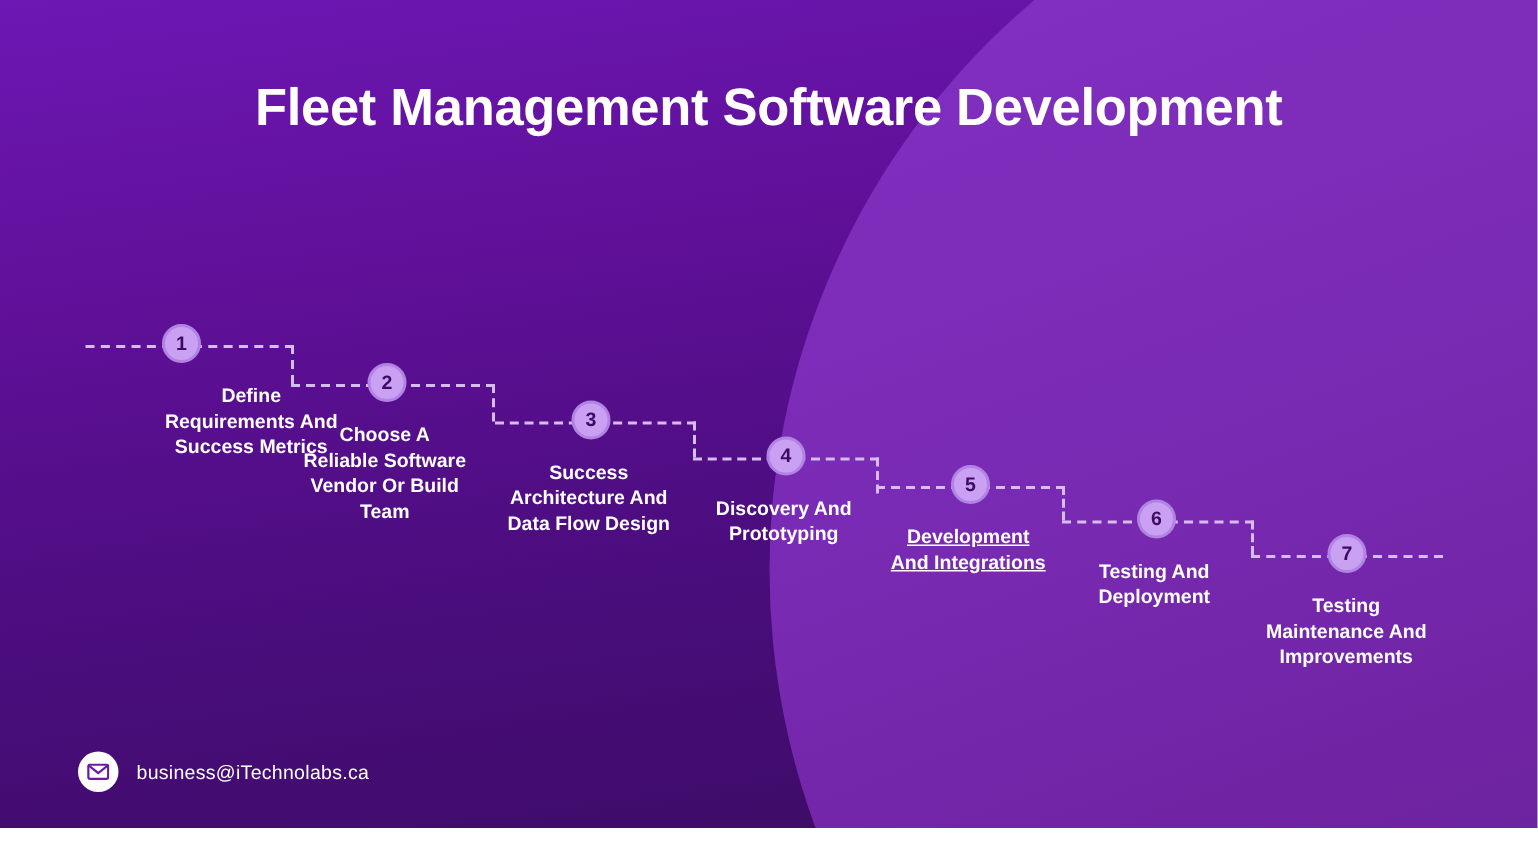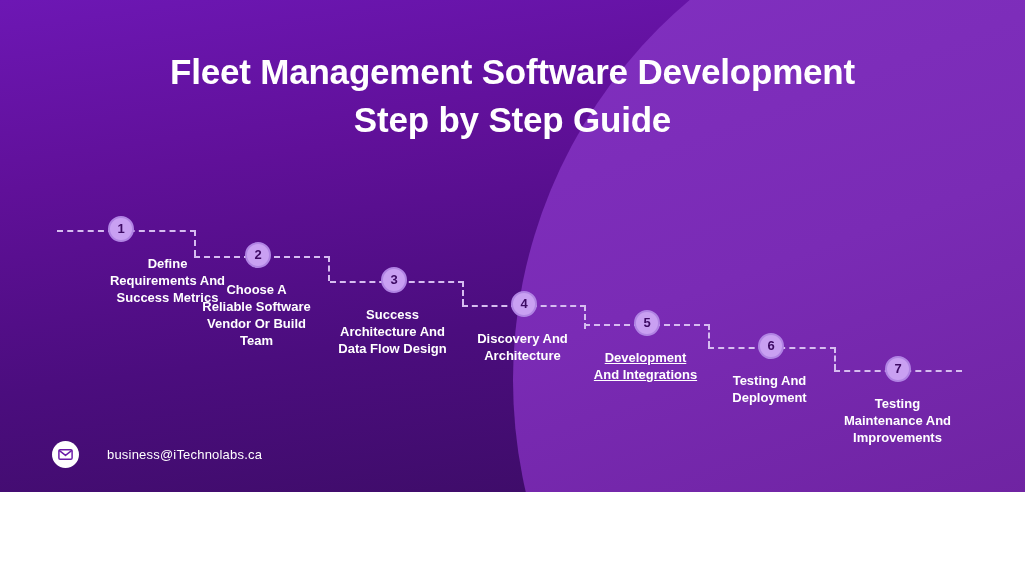--- a/index.html
+++ b/index.html
@@ -6,21 +6,21 @@
   * { margin:0; padding:0; box-sizing:border-box; }
 
   html, body {
     width:1025px; height:576px;
     overflow:hidden;
     font-family:"Liberation Sans", sans-serif;
   }
 
   #slide {
     position:relative;
-    width:1025px; height:492px;
+    width:1025px; height:552px;
     background:linear-gradient(172deg, #6d17b4 0%, #601099 30%, #4b0d7e 62%, #3a0c62 100%);
     overflow:hidden;
   }
 
   
   #bg-circle {
     position:absolute;
     left:513px; top:-117px;
     width:994px; height:994px;
     border-radius:50%;
@@ -81,21 +81,21 @@
     text-align:center;
     white-space:pre-line;
   }
 
   
   #footer {
     position:absolute;
     left:52px; bottom:24px;
     display:flex;
     align-items:center;
-    gap:28px;
+    gap:12px;
   }
   #mail-badge {
     width:27px; height:27px;
     border-radius:50%;
     background:#ffffff;
     display:flex;
     align-items:center;
     justify-content:center;
     flex:0 0 auto;
   }
@@ -107,21 +107,20 @@
 </style>
 </head>
 <body>
 
 <div id="slide">
 
   <div id="bg-circle"></div>
 
   <h1 id="title">
     <span class="line">Fleet Management Software Development</span>
-    <span class="line">Step by Step Guide</span>
   </h1>
 
   <div id="staircase">
 
     <div class="step" style="left:57px; top:230px;">
       <div class="step-line" style="width:139px;"></div>
       <div class="step-drop" style="left:137px; top:0; height:26px;"></div>
       <div class="badge" style="left:51px; top:-14px;">1</div>
       <div class="step-label" style="left:-57px; top:25px; width:239px;margin-left:48px;">Define
 Requirements And
@@ -145,21 +144,21 @@
       <div class="step-label" style="left:-57px; top:25px; width:239px;">Success
 Architecture And
 Data Flow Design</div>
     </div>
 
     <div class="step" style="left:462px; top:305px;">
       <div class="step-line" style="width:124px;"></div>
       <div class="step-drop" style="left:122px; top:0; height:24px;"></div>
       <div class="badge" style="left:49px; top:-14px;">4</div>
       <div class="step-label" style="left:-59px; top:25px; width:239px;">Discovery And
-Architecture</div>
+Prototyping</div>
     </div>
 
     <div class="step" style="left:584px; top:324px;">
       <div class="step-line" style="width:126px;"></div>
       <div class="step-drop" style="left:124px; top:0; height:23px;"></div>
       <div class="badge" style="left:50px; top:-14px;">5</div>
       <div class="step-label" style="left:-58px; top:25px; width:239px;text-decoration:underline;">Development
 And Integrations</div>
     </div>
 

